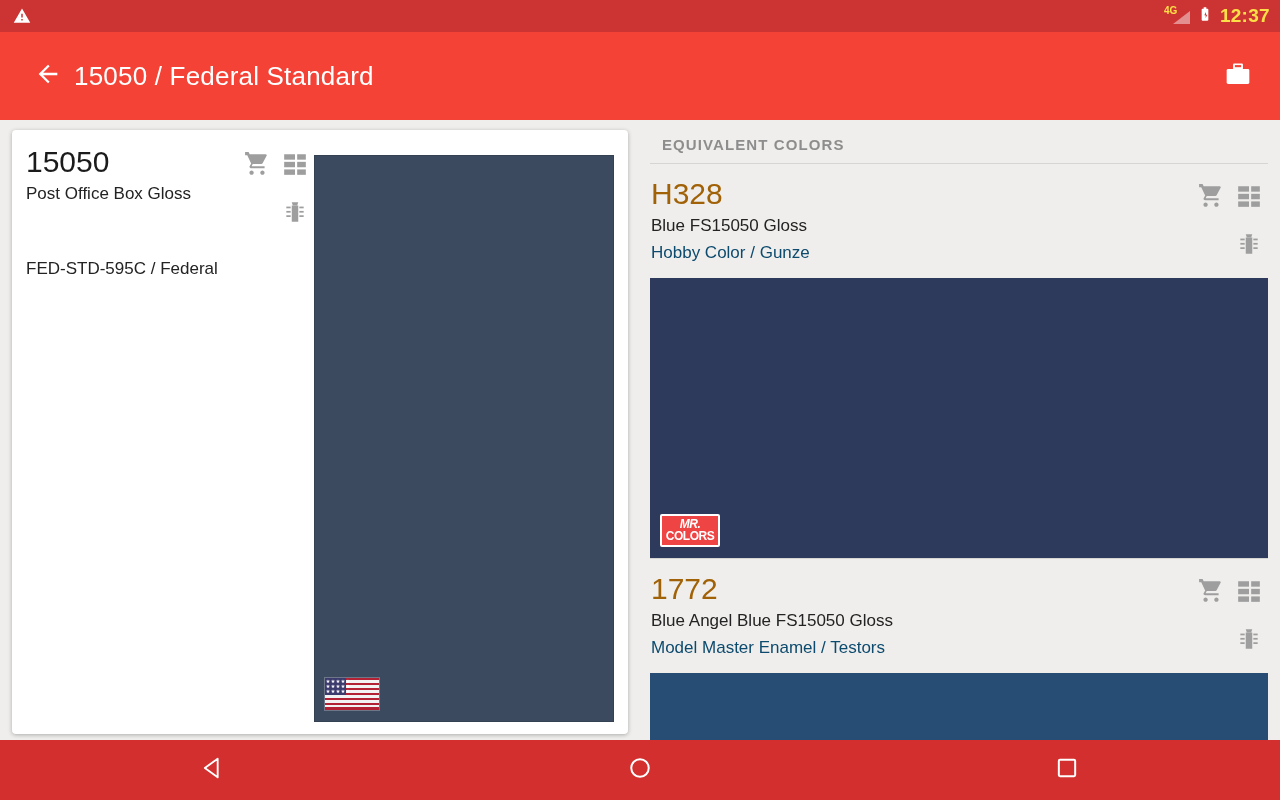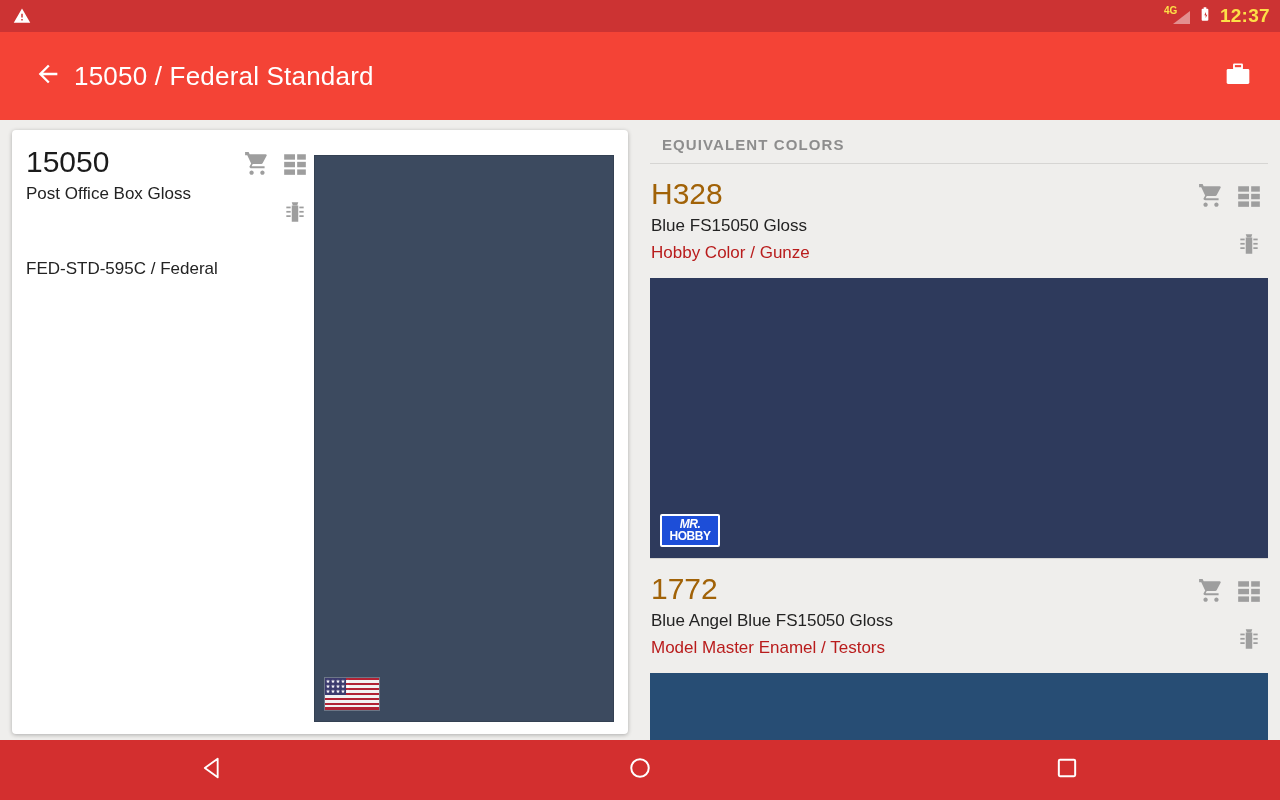--- a/index.html
+++ b/index.html
@@ -75,40 +75,40 @@
   .flag .stripes { position:absolute; inset:0; }
   .flag .stripe { height:7.69%; background:#B22234; }
   .flag .stripe.w { background:#f2f2f2; }
   .flag .canton { position:absolute; left:0; top:0; width:40%; height:53.8%;
                   background:#3C3B6E; }
   .flag .stars { position:absolute; left:1px; top:1px; width:100%; height:100%;
                  color:#fff; font-size:5px; line-height:5px; letter-spacing:0.5px; }
 
   
   .mrhobby {
-    width:60px; height:33px; background:#1d4ed8;
+    width:60px; height:33px; background:#ef4444;
     border:2px solid #ffffff; border-radius:2px;
     display:flex; flex-direction:column; align-items:center; justify-content:center;
     color:#fff;
   }
   .mrhobby .l1 { font-size:12px; font-weight:bold; line-height:12px; letter-spacing:-0.5px; font-style:italic; }
   .mrhobby .l2 { font-size:12px; font-weight:bold; line-height:13px; letter-spacing:-0.5px; }
 
   
   .sec-title {
     font-size:15px; font-weight:bold; color:#8d8d8d;
     letter-spacing:1.1px; padding:16px 0 10px 12px;
   }
   .divider { height:1px; background:#d6d5d3; }
   .eq-item { padding:12px 0 0 0; }
   .eq-head { display:flex; align-items:flex-start; padding-left:1px; }
   .eq-text { flex:1; min-width:0; }
   .eq-code { font-size:30px; color:#a16207; line-height:36px; }
   .eq-name { font-size:17px; color:#232323; line-height:27px; }
-  .eq-brand { font-size:17px; color:#b91c1c; line-height:27px; }
+  .eq-brand { font-size:17px; color:#0c4a6e; line-height:27px; }
   .eq-icons { width:96px; display:flex; flex-wrap:wrap; justify-content:flex-end; padding-top:3px; }
   .eq-swatch { height:280px; margin-top:12px; position:relative; }
   .eq-swatch.short { height:90px; }
 
   
   .navbar {
     position:absolute; left:0; bottom:0; width:1280px; height:60px;
     background:#D32F2F; display:flex; align-items:center; justify-content:space-around;
   }
   .nav-btn { width:70px; height:50px; display:flex; align-items:center; justify-content:center; cursor:pointer; }
@@ -278,21 +278,21 @@
                   <rect x="16" y="15" width="4" height="1.6" fill="#9e9e9e"></rect>
                 </svg>
               </span>
             </div>
           </div>
         </div>
         <div class="eq-swatch" id="eq-swatch-0" style="background: rgb(46, 58, 92);">
           <div class="badge">
             <div class="mrhobby">
               <span class="l1">MR.</span>
-              <span class="l2">HOBBY</span>
+              <span class="l2">COLORS</span>
             </div>
           </div>
         </div>
       </div>
 
       <div class="divider"></div>
 
       <div class="eq-item">
         <div class="eq-head">
           <div class="eq-text">

